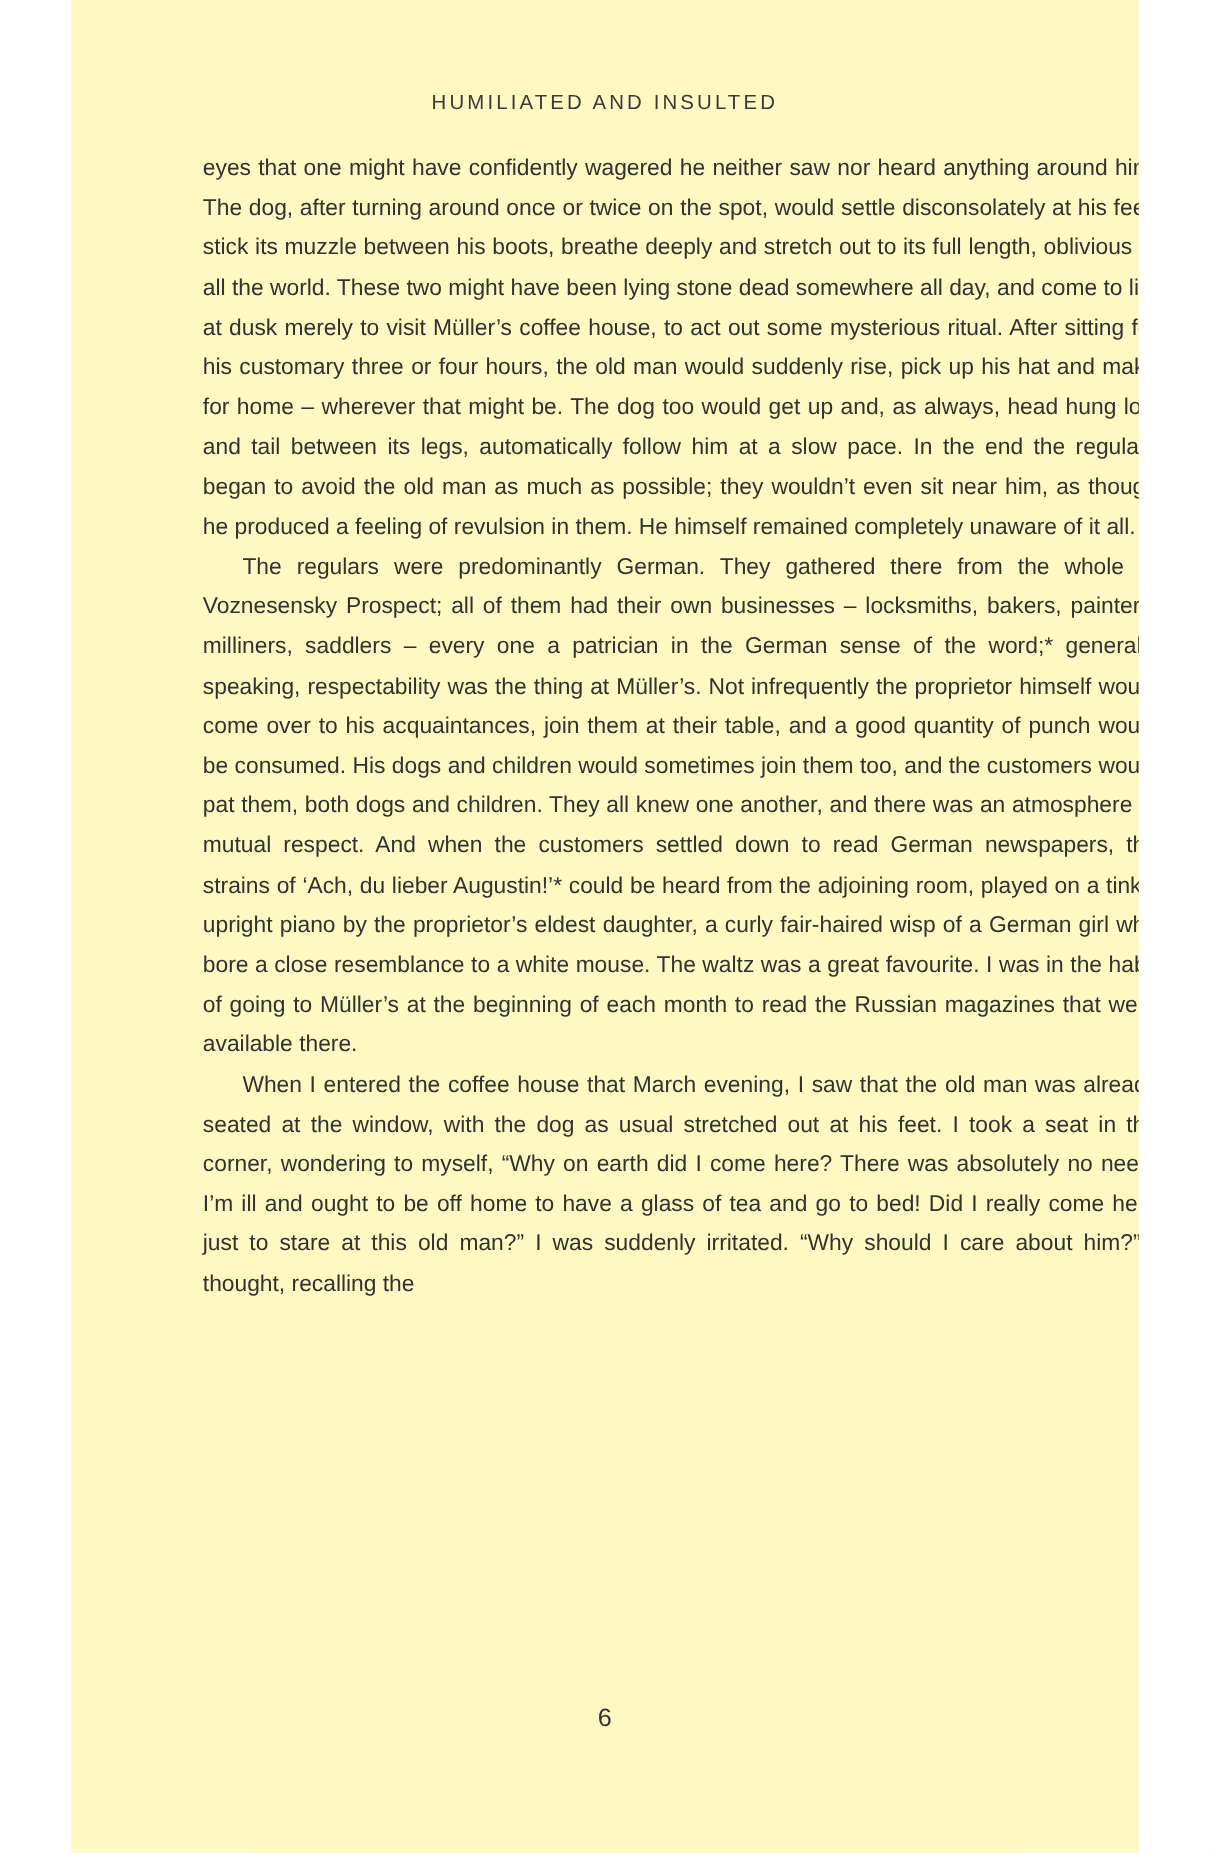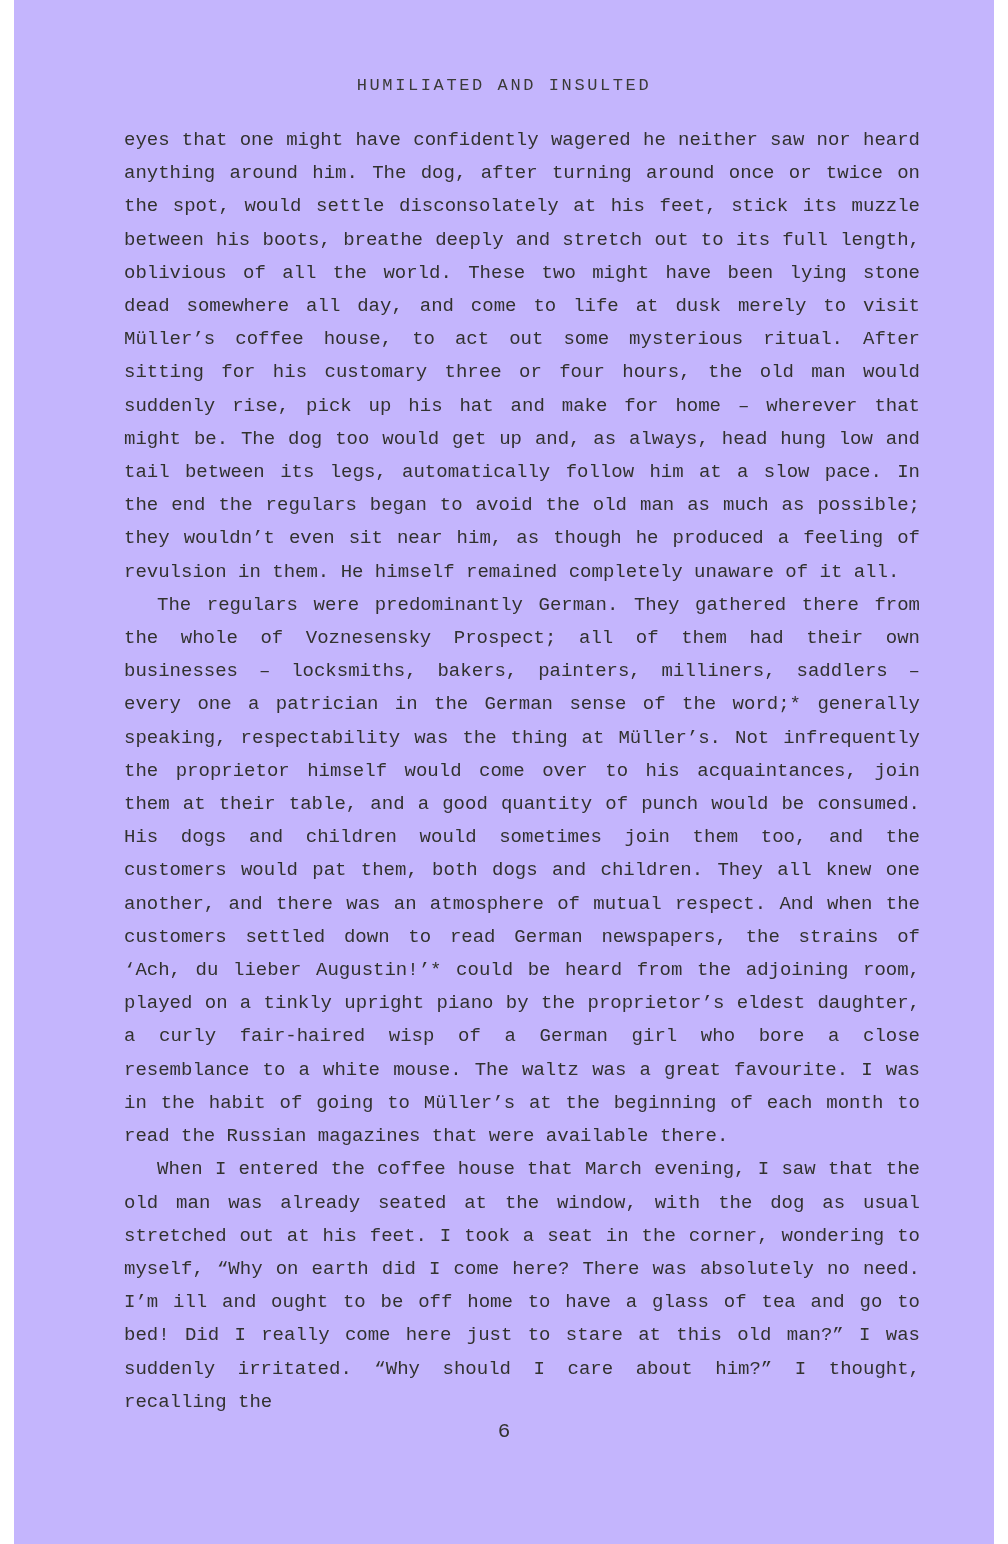--- a/index.html
+++ b/index.html
@@ -1,23 +1,23 @@
 <!DOCTYPE html>
 <html><head>
 <meta charset="utf-8">
 <style>
   * { margin: 0; padding: 0; box-sizing: border-box; }
   html, body { background: #ffffff; }
   .page {
     position: relative;
-    width: 980px;
+    width: 890px;
     height: 1544px;
     margin: 0 auto;
-    background: #c4b5fd;
-    font-family: Liberation Mono, monospace;
+    background: #fef9c3;
+    font-family: Liberation Sans, sans-serif;
     color: #30302e;
     overflow: hidden;
   }
   .running-head {
     padding-top: 76px;
     text-align: center;
     font-size: 17px;
     letter-spacing: 2.6px;
     color: #3a3a38;
     font-variant: normal;

